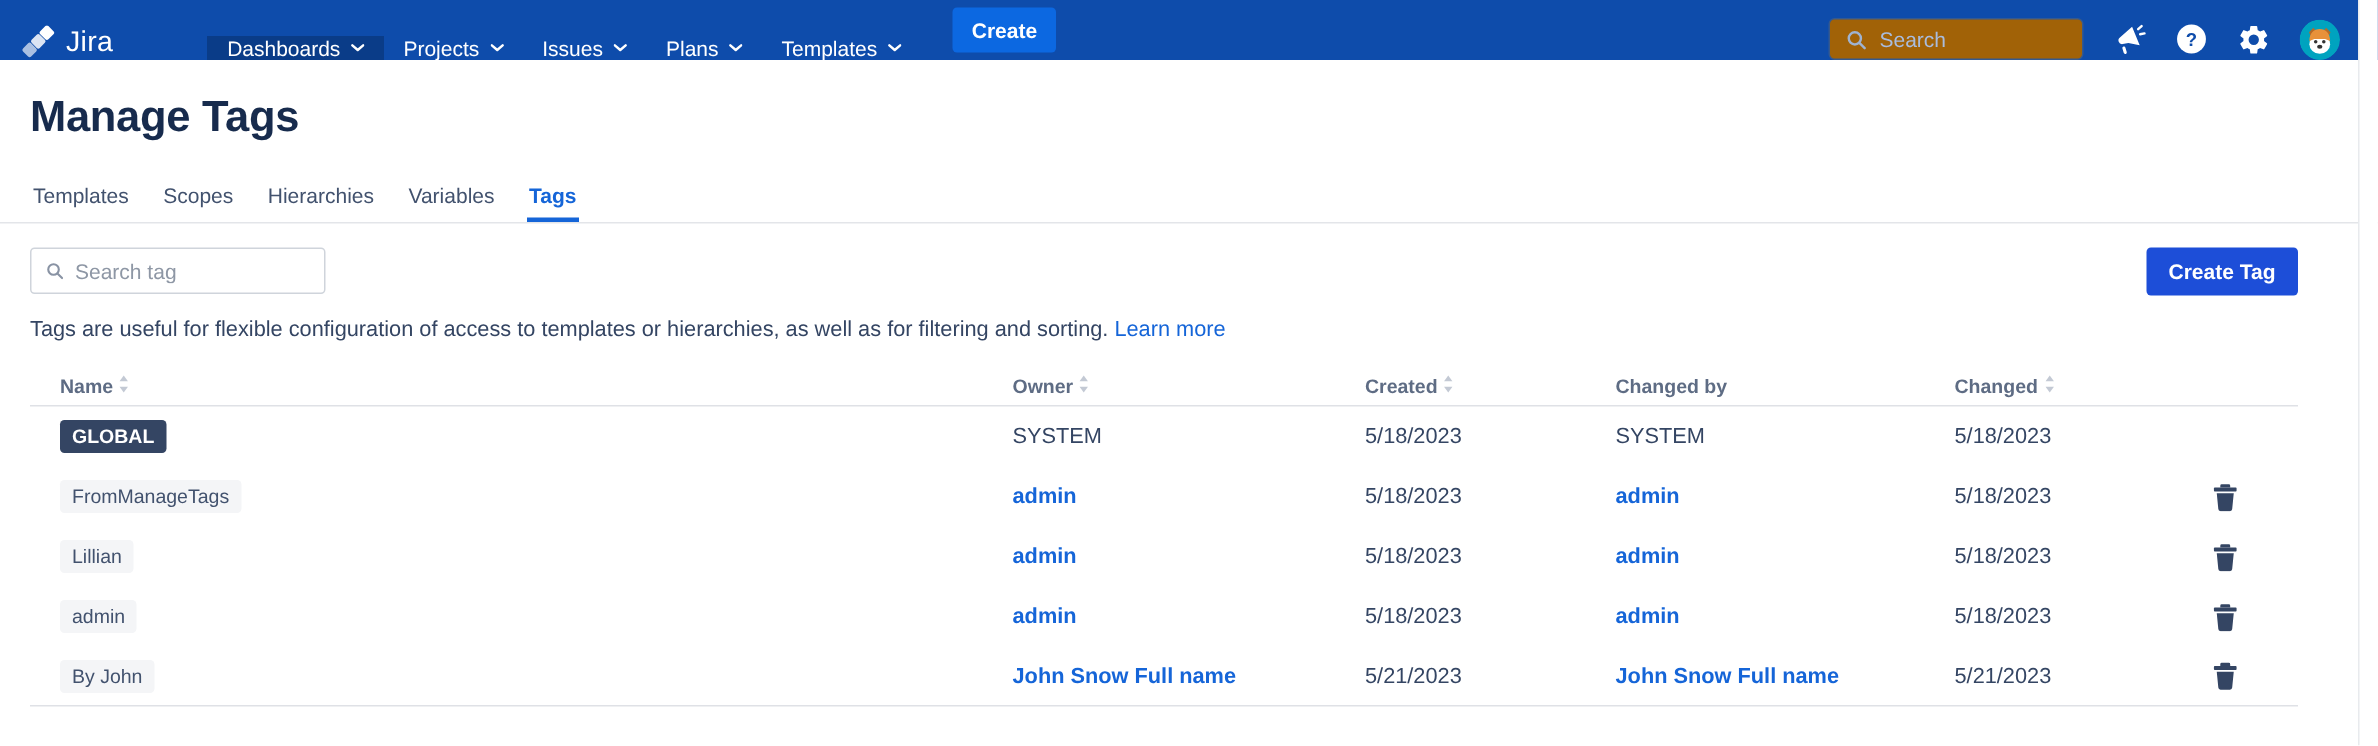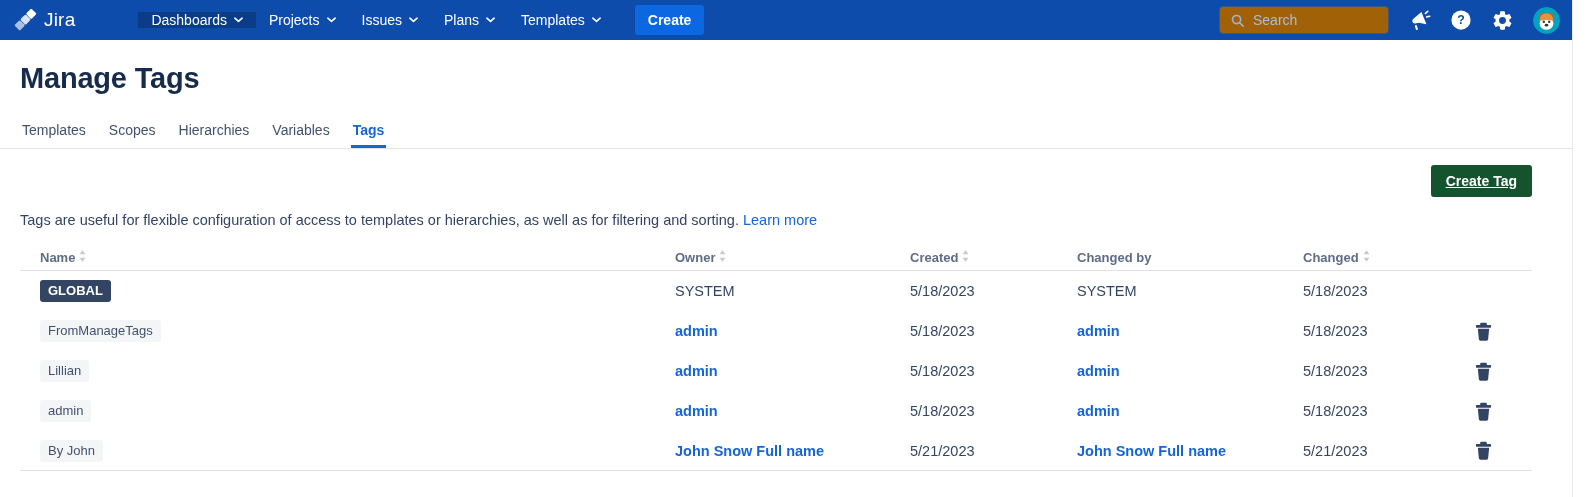--- a/index.html
+++ b/index.html
@@ -16,21 +16,21 @@
   }
   *{box-sizing:border-box;margin:0;padding:0;}
   html,body{background:#fff;}
   body{
     width:1585px;height:497px;overflow:hidden;position:relative;
     font-family:"Liberation Sans", sans-serif;
   }
 
   
   .navbar{
-    height:40px;background:var(--navbar);display:flex;align-items:center;
+    height:40px;background:var(--navbar);display:flex;align-items:flex-end;
     color:#fff;position:relative;
   }
   .brand{display:flex;align-items:center;gap:7px;padding:0 18px 0 14px;cursor:pointer;}
   .brand-text{font-size:19px;font-weight:500;letter-spacing:.2px;}
   .nav-items{display:flex;align-items:stretch;padding-left:45px;}
   .nav-item{
     display:flex;align-items:center;gap:7px;padding:0 13px;font-size:14px;
     cursor:pointer;white-space:nowrap;
   }
   .nav-item.active{background:var(--navbar-active);}
@@ -70,22 +70,22 @@
   .tab.active{color:var(--link);font-weight:600;box-shadow:inset 0 -3px 0 var(--link);}
 
   .toolbar{margin-top:16px;position:relative;height:32px;}
   .tag-search{
     position:absolute;left:0;top:0;display:flex;align-items:center;gap:7px;
     width:197px;height:31px;border:1px solid #cfd4db;border-radius:3px;background:#fff;padding:0 9px;
   }
   .tag-search input{border:none;outline:none;font-size:14px;color:#253858;width:150px;font-family:inherit;}
   .tag-search input::placeholder{color:#8e97a5;}
   .create-tag{
-    position:absolute;right:0;top:0;height:32px;padding:0 15px;background:#14532d;color:#fff;
-    border:none;border-radius:3px;font-size:14px;font-weight:700;cursor:pointer;font-family:inherit;text-decoration:underline;
+    position:absolute;right:0;top:0;height:32px;padding:0 15px;background:#1d4ed8;color:#fff;
+    border:none;border-radius:3px;font-size:14px;font-weight:700;cursor:pointer;font-family:inherit;
   }
 
   .description{margin-top:15px;font-size:14.5px;color:var(--body-text);}
   .learn-more{color:var(--link);text-decoration:none;cursor:pointer;}
 
   
   .tag-table{margin-top:17px;width:100%;}
   .trow{
     display:grid;grid-template-columns:635px 235px 167px 226px 160px 49px;
     align-items:center;padding-left:20px;
@@ -217,20 +217,29 @@
     <div class="tabs">
         <div class="tab">Templates</div>
         <div class="tab">Scopes</div>
         <div class="tab">Hierarchies</div>
         <div class="tab">Variables</div>
         <div class="tab active">Tags</div>
       </div>
   </div>
 
   <div class="toolbar">
+    <div class="tag-search">
+      <span style="display:flex">
+        <svg width="13" height="13" viewBox="0 0 24 24" fill="none" stroke="#8993a4" stroke-width="2.6" stroke-linecap="round">
+          <circle cx="10.5" cy="10.5" r="6.5"></circle>
+            <path d="M15.6 15.6L21 21"></path>
+        </svg>
+      </span>
+      <input type="text" placeholder="Search tag" style="">
+    </div>
     <button class="create-tag">Create Tag</button>
   </div>
 
   <div class="description"><span>Tags are useful for flexible configuration of access to templates or hierarchies, as well as for filtering and sorting.</span> <a class="learn-more">Learn more</a></div>
 
   <div class="tag-table">
     <div class="trow thead">
         <div class="th sortable">
           <span>Name</span>
           <span style="display:flex">

